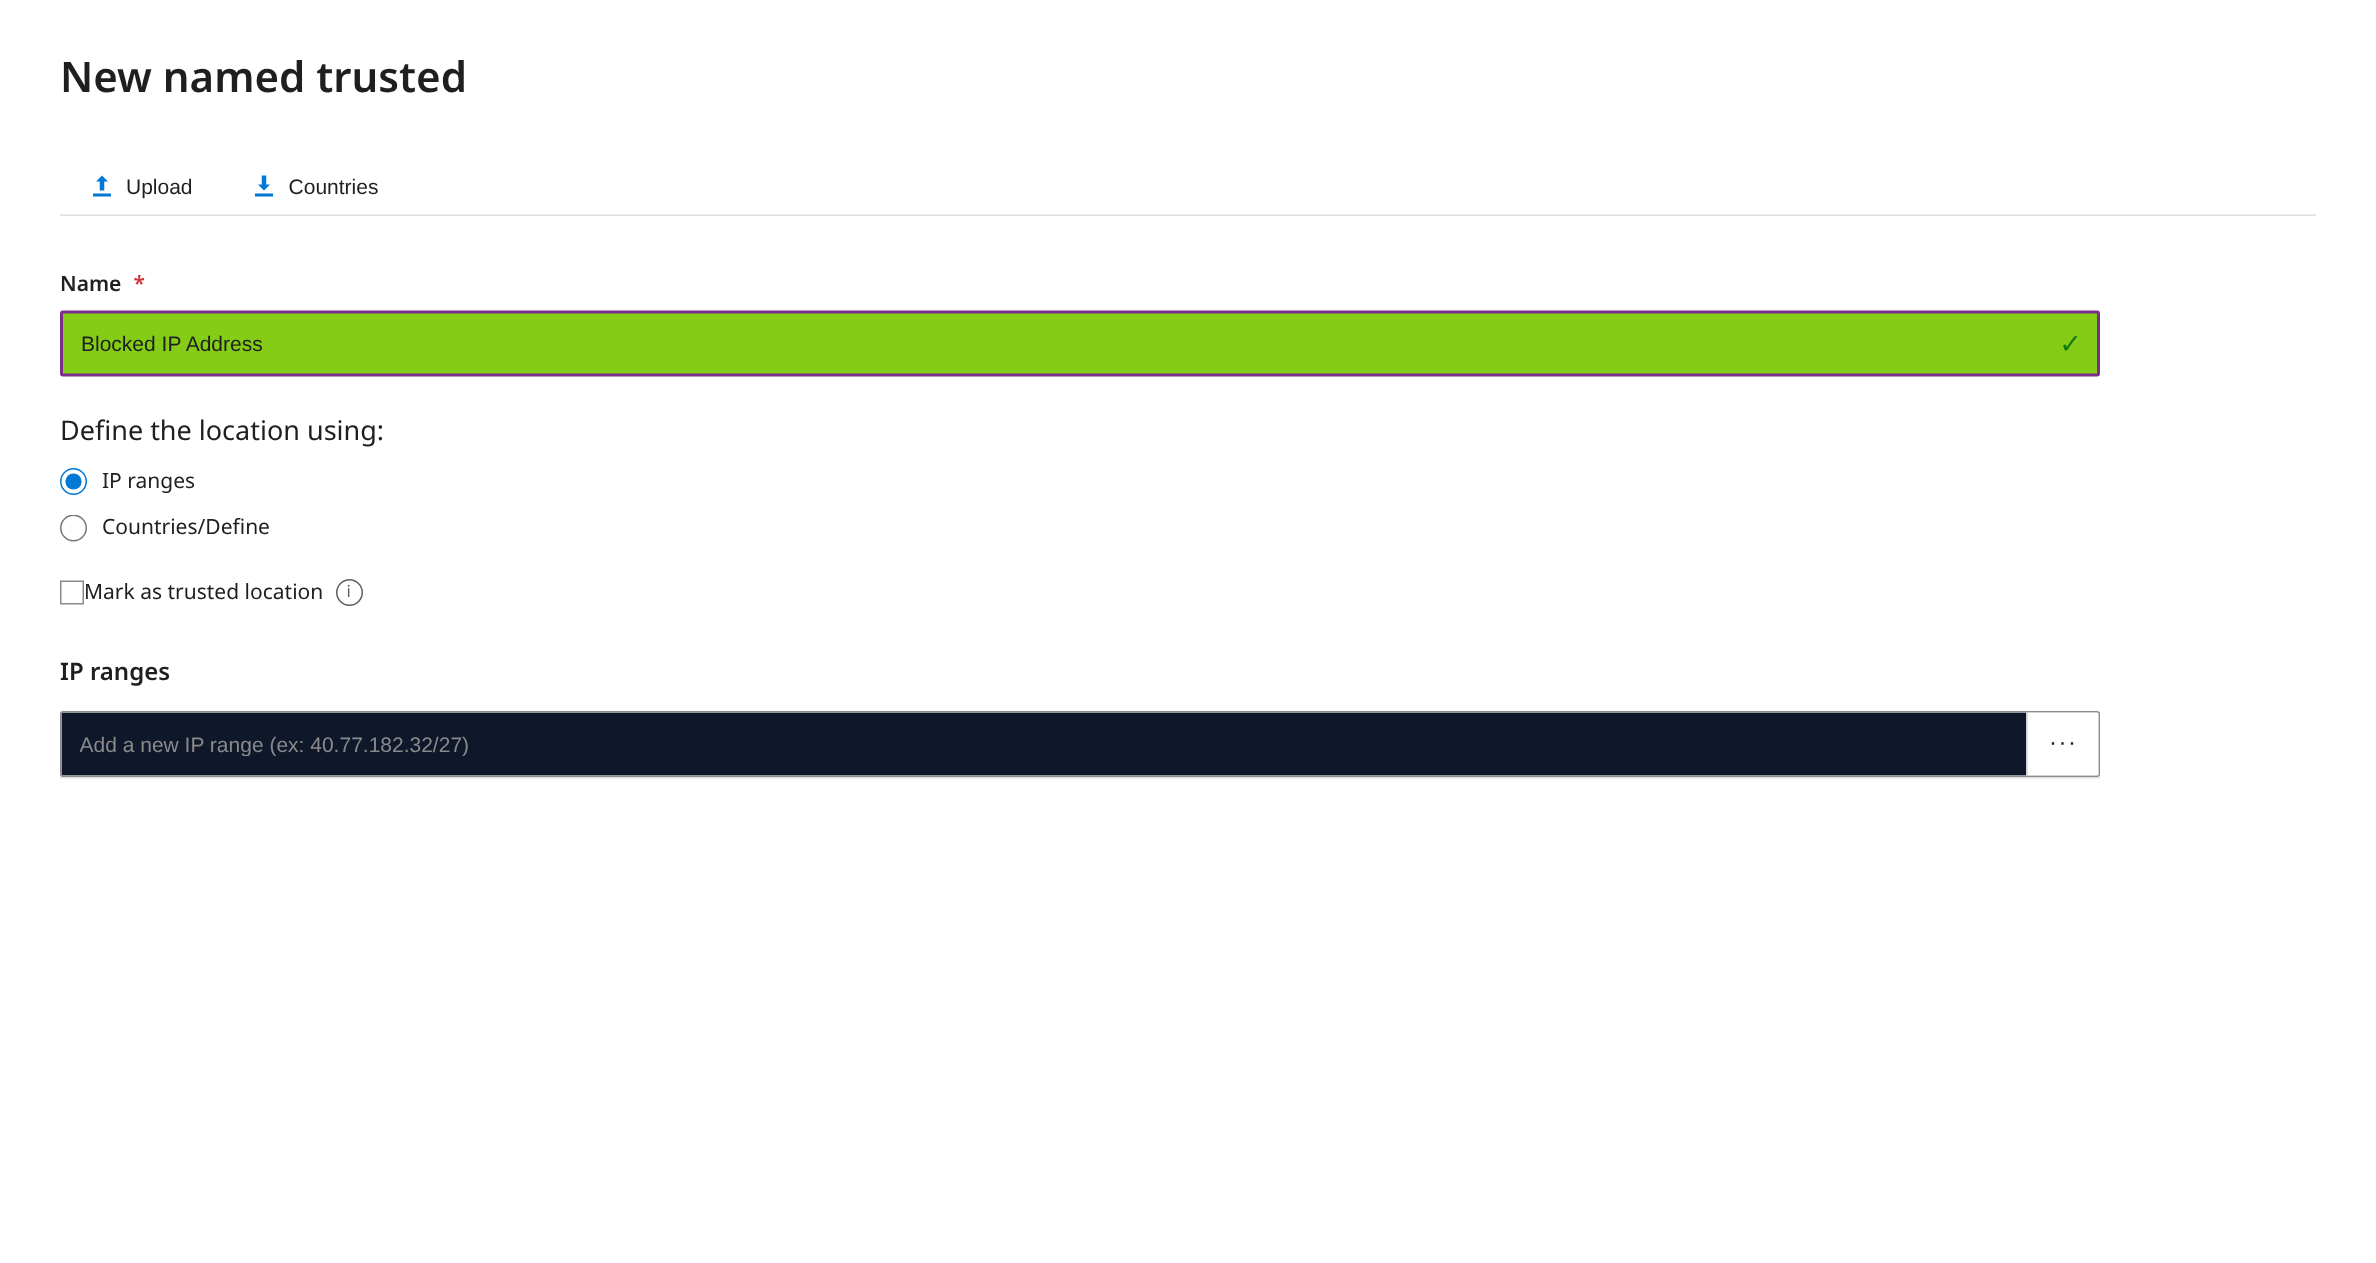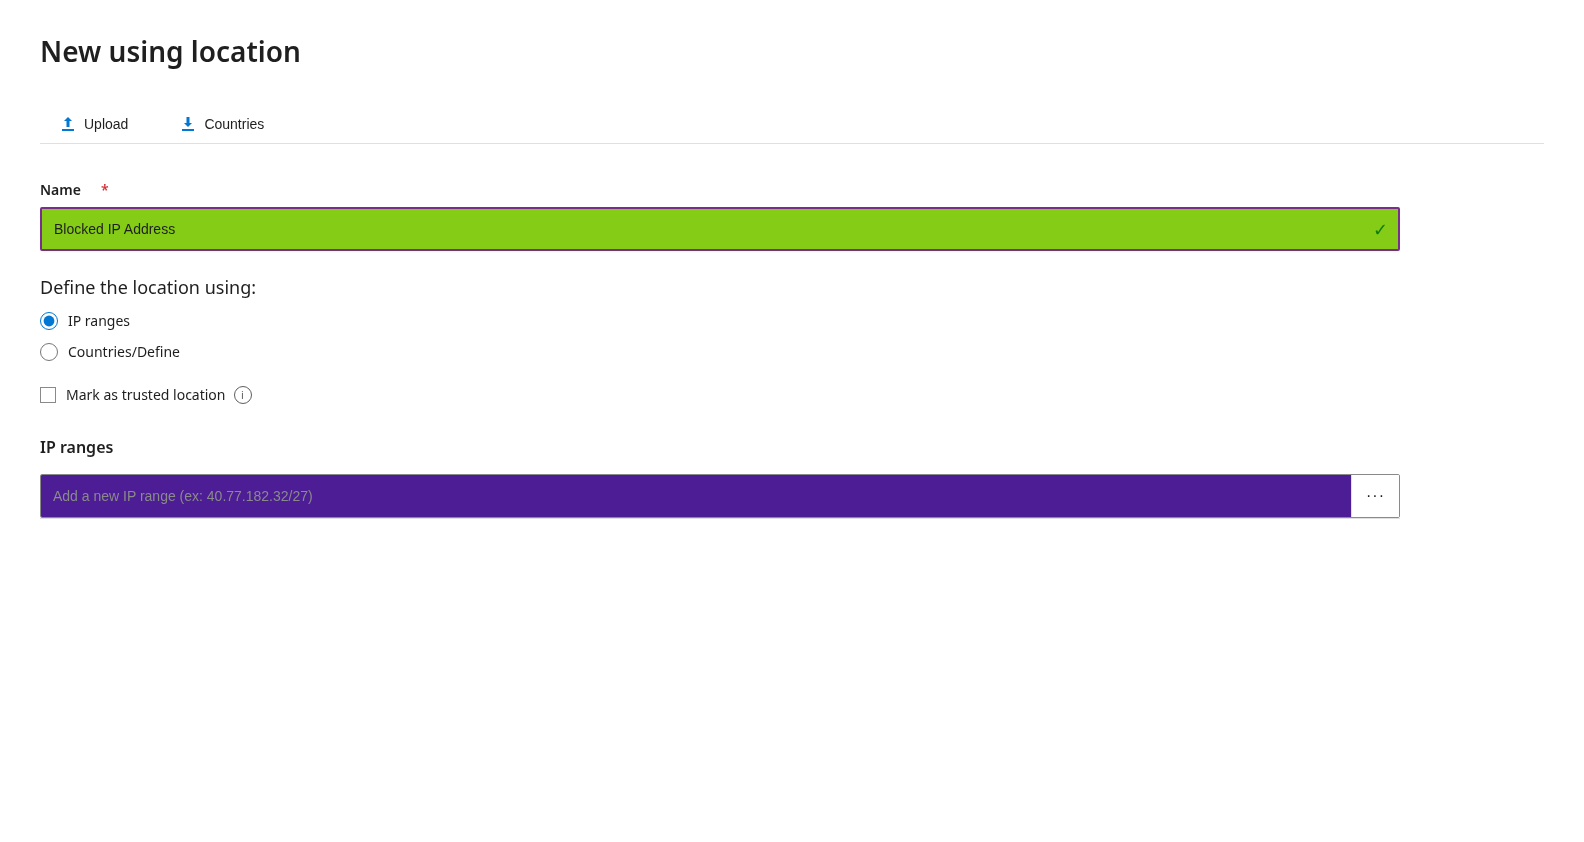--- a/index.html
+++ b/index.html
@@ -20,21 +20,21 @@
     .page-title {
       font-size: 28px;
       font-weight: 600;
       color: #1f1f1f;
       margin-bottom: 36px;
     }
 
     .toolbar {
       display: flex;
       align-items: flex-start;
-      gap: 12px;
+      gap: 0;
       border-bottom: 1px solid #e0e0e0;
       margin-bottom: 36px;
     }
 
     .toolbar-btn {
       display: flex;
       align-items: center;
       gap: 8px;
       padding: 10px 20px;
       border: none;
@@ -62,21 +62,21 @@
       margin-bottom: 24px;
     }
 
     .form-label {
       font-size: 14px;
       font-weight: 600;
       color: #1f1f1f;
       margin-bottom: 8px;
       display: flex;
       align-items: flex-start;
-      gap: 20px;
+      gap: 8px;
     }
 
     .required-star {
       color: #d13438;
       font-size: 14px;
     }
 
     .form-input {
       width: 100%;
       height: 44px;
@@ -128,21 +128,20 @@
     .radio-input {
       width: 18px;
       height: 18px;
       accent-color: #0078d4;
       cursor: pointer;
     }
 
     .checkbox-group {
       display: flex;
       align-items: center;
-      gap: 10px;
       margin-bottom: 32px;
     }
 
     .checkbox-label {
       font-size: 14px;
       color: #1f1f1f;
       display: flex;
       align-items: center;
       gap: 8px;
     }
@@ -183,21 +182,21 @@
     }
 
     .ip-input {
       flex: 1;
       height: 42px;
       padding: 0 12px;
       border: none;
       font-size: 14px;
       color: #8a8a8a;
       outline: none;
-      background: #4c1d95;
+      background: #0f172a;
     }
 
     .ip-input::placeholder {
       color: #8a8a8a;
     }
 
     .ellipsis-btn {
       width: 48px;
       height: 42px;
       display: flex;
@@ -232,21 +231,21 @@
       border: 1.5px solid #8a8a8a;
       display: inline-block;
       background: #ffffff;
       cursor: pointer;
       flex-shrink: 0;
     }
   </style>
 </head>
 <body>
 
-<h1 class="page-title">New using location</h1>
+<h1 class="page-title">New named trusted</h1>
 
 <div class="toolbar">
   <button class="toolbar-btn">
     <span class="btn-icon">
       <svg width="16" height="16" viewBox="0 0 16 16" fill="#0078d4">
         <path d="M8 1L4 5h2.5v6h3V5H12L8 1z"></path>
         <path d="M2 13h12v2H2z"></path>
       </svg>
     </span>
     <span>Upload</span>

